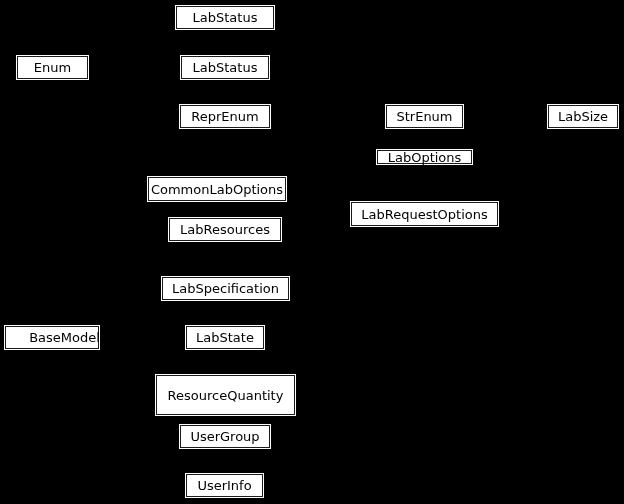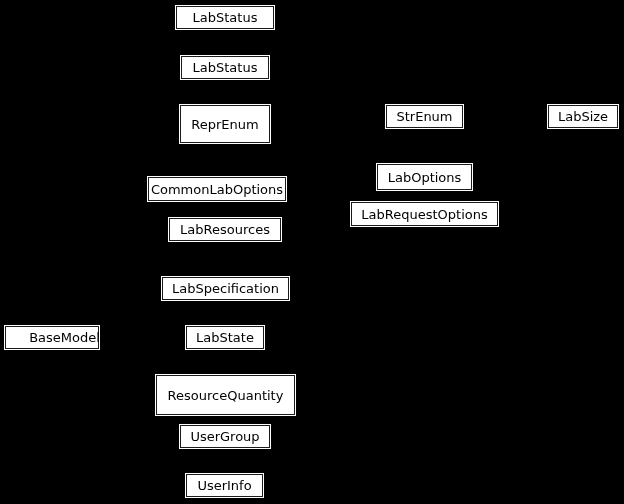--- a/index.html
+++ b/index.html
@@ -32,25 +32,26 @@
     justify-content: center;
     white-space: nowrap;
     cursor: pointer;
   }
 </style>
 </head>
 <body>
 
 <div class="diagram">
   <div class="node" style="left:176px; top:6px;   width:98px;  height:23px;">LabStatus</div>
+  <div class="node" style="left:17px;  top:56px;  width:71px;  height:23px;">Enum</div>
   <div class="node" style="left:181px; top:56px;  width:88px;  height:23px;">LabStatus</div>
-  <div class="node" style="left:180px; top:105px; width:90px;  height:38px;">ReprEnum</div>
+  <div class="node" style="left:180px; top:105px; width:90px;  height:23px;">ReprEnum</div>
   <div class="node" style="left:386px; top:105px; width:77px;  height:23px;">StrEnum</div>
   <div class="node" style="left:548px; top:105px; width:70px;  height:23px;">LabSize</div>
-  <div class="node" style="left:377px; top:164px; width:95px;  height:26px;">LabOptions</div>
+  <div class="node" style="left:377px; top:150px; width:95px;  height:14px;">LabOptions</div>
   <div class="node" style="left:148px; top:177px; width:138px; height:24px;">CommonLabOptions</div>
   <div class="node" style="left:351px; top:202px; width:147px; height:24px;">LabRequestOptions</div>
   <div class="node" style="left:169px; top:218px; width:112px; height:23px;text-align:center;">LabResources</div>
   <div class="node" style="left:162px; top:277px; width:127px; height:23px;">LabSpecification</div>
   <div class="node" style="left:5px;   top:326px; width:94px;  height:23px;padding-left:25px;">BaseModel</div>
   <div class="node" style="left:186px; top:326px; width:78px;  height:23px;">LabState</div>
   <div class="node" style="left:156px; top:375px; width:139px; height:40px;">ResourceQuantity</div>
   <div class="node" style="left:180px; top:425px; width:90px;  height:23px;">UserGroup</div>
   <div class="node" style="left:186px; top:474px; width:77px;  height:23px;">UserInfo</div>
 </div>

